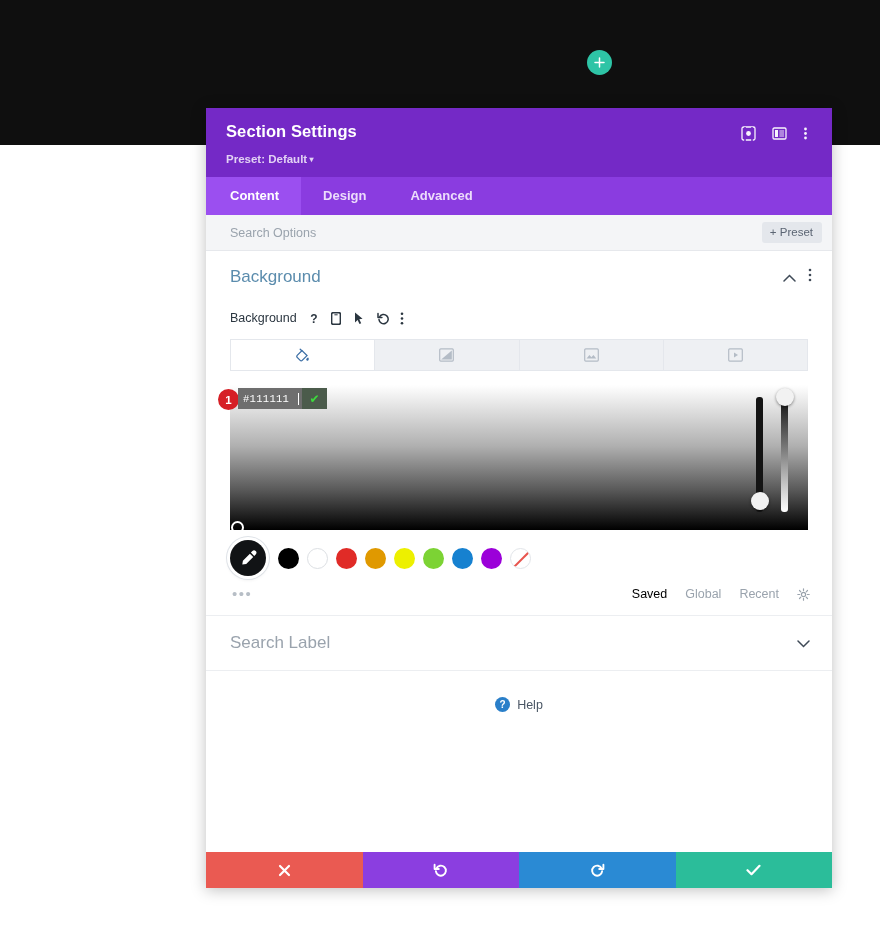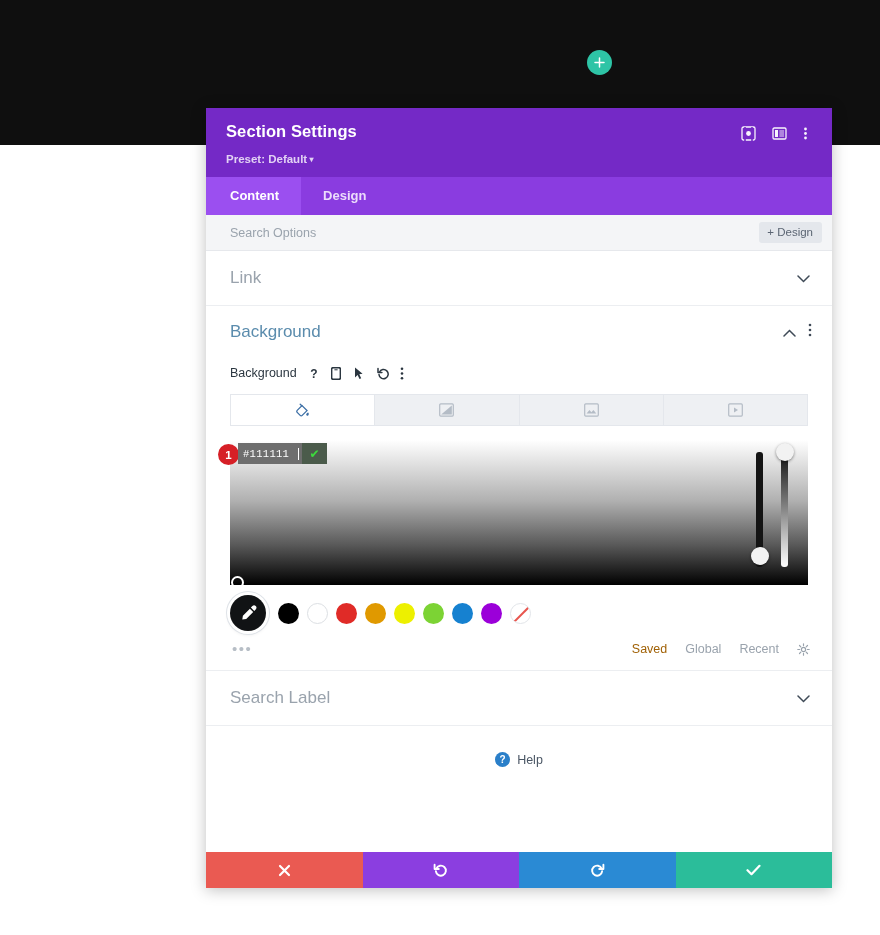--- a/index.html
+++ b/index.html
@@ -200,21 +200,21 @@
   }
 
   
   .sw-foot {
     display: flex; align-items: center; justify-content: space-between;
     padding: 10px 22px 0 26px;
   }
   .dots { color: #b7bec6; font-size: 15px; letter-spacing: 1.5px; line-height: 1; }
   .sw-foot-right { display: flex; align-items: center; gap: 18px; }
   .sf-link { font-size: 12.5px; color: #9aa3ad; }
-  .sf-link.active { color: #a16207; }
+  .sf-link.active { color: #000000; }
   .gear { width: 13px; height: 13px; display: block; color: #9aa3ad; }
 
   
   .help-row {
     display: flex; align-items: center; justify-content: center;
     gap: 7px; padding: 26px 0 0 0;
   }
   .help-icon {
     width: 15px; height: 15px; border-radius: 50%;
     background: #2a7fc9; color: #ffffff; font-size: 10px; font-weight: bold;
@@ -275,37 +275,30 @@
             <circle cx="2.5" cy="7.5" r="1.4" fill="#ffffff"></circle>
             <circle cx="2.5" cy="12" r="1.4" fill="#ffffff"></circle>
           </svg>
         </span>
       </div>
     </div>
 
     <div class="m-tabs">
       <div class="m-tab active">Content</div>
       <div class="m-tab">Design</div>
+      <div class="m-tab">Advanced</div>
     </div>
 
     <div class="m-search">
       <input type="text" placeholder="Search Options" style="">
-      <div class="filter-btn">+ Design</div>
+      <div class="filter-btn">+ Preset</div>
     </div>
 
     <div class="m-body">
 
-      <div class="toggle-row">
-        <span class="t-label">Link</span>
-        <span class="chev">
-          <svg width="13" height="8" viewBox="0 0 13 8">
-              <path d="M1 1l5.5 5.5L12 1" fill="none" stroke="#3f4a57" stroke-width="1.5" stroke-linecap="round"></path>
-            </svg>
-        </span>
-      </div>
 
       <div class="section-open">
 
         <div class="sec-head">
           <span class="sec-title">Background</span>
           <span class="sec-head-right">
             <span>
               <svg width="13" height="8" viewBox="0 0 13 8">
                   <path d="M1 7l5.5-5.5L12 7" fill="none" stroke="#3f4a57" stroke-width="1.5" stroke-linecap="round"></path>
                 </svg>

